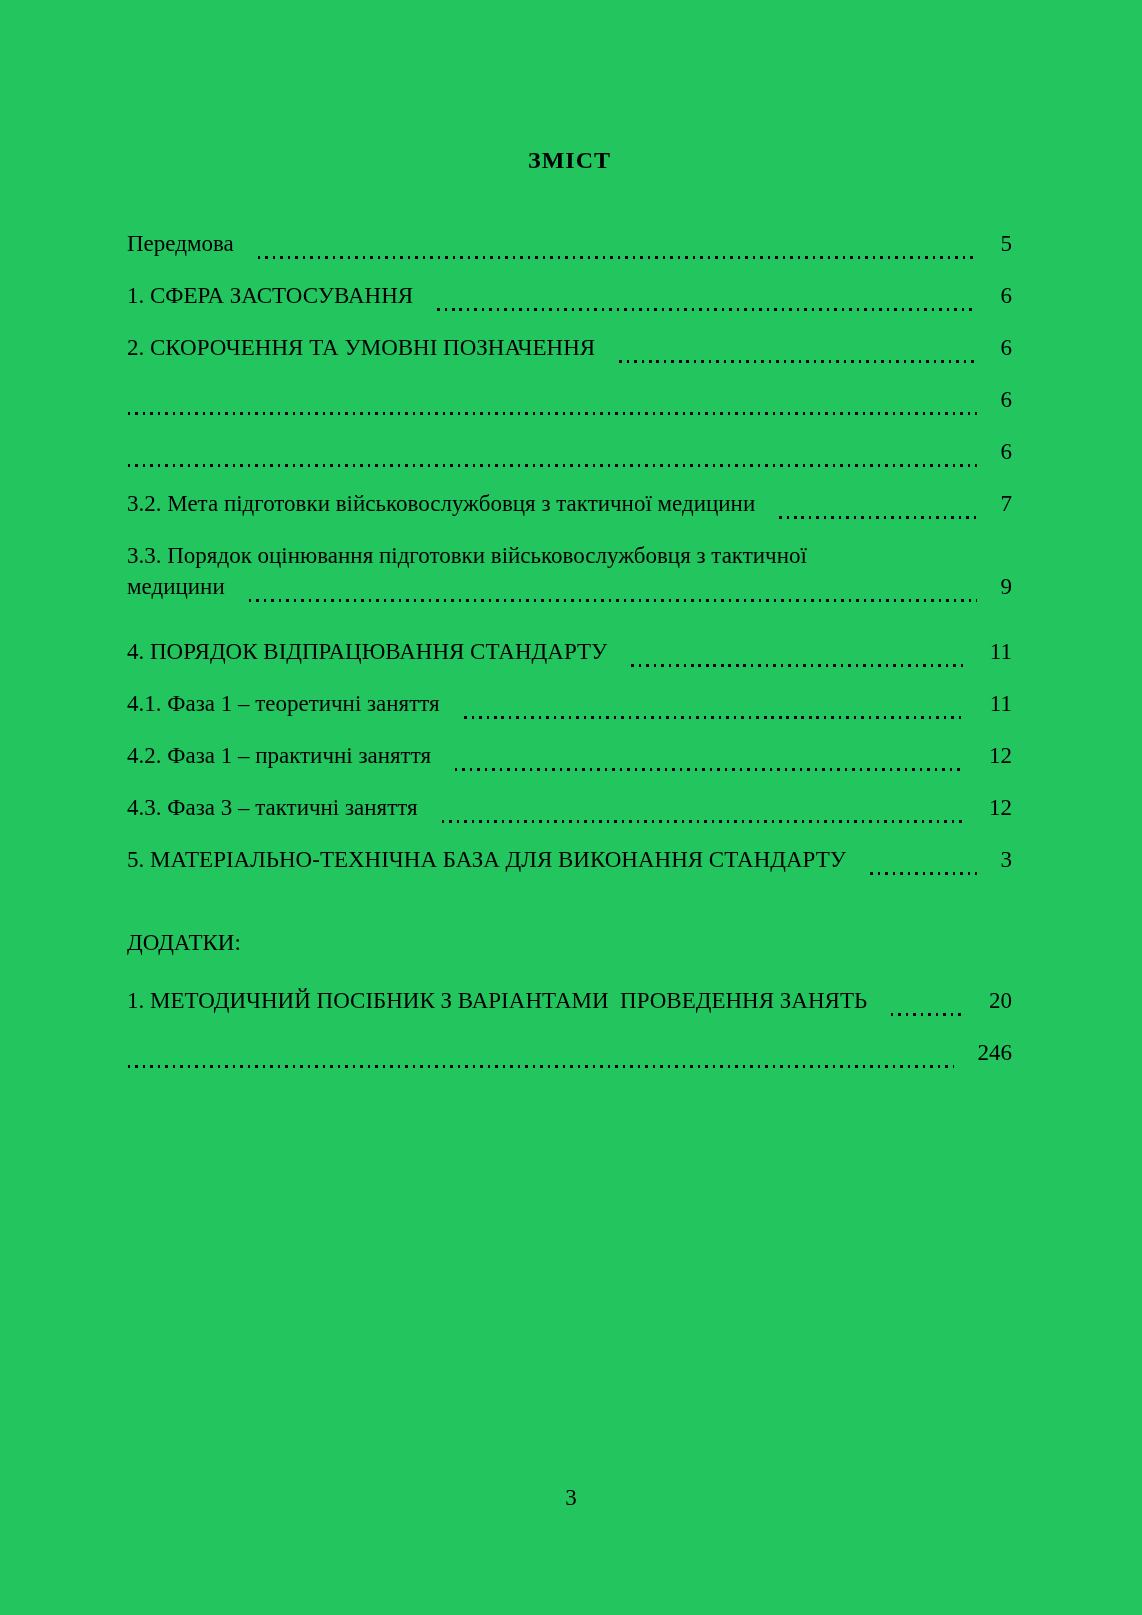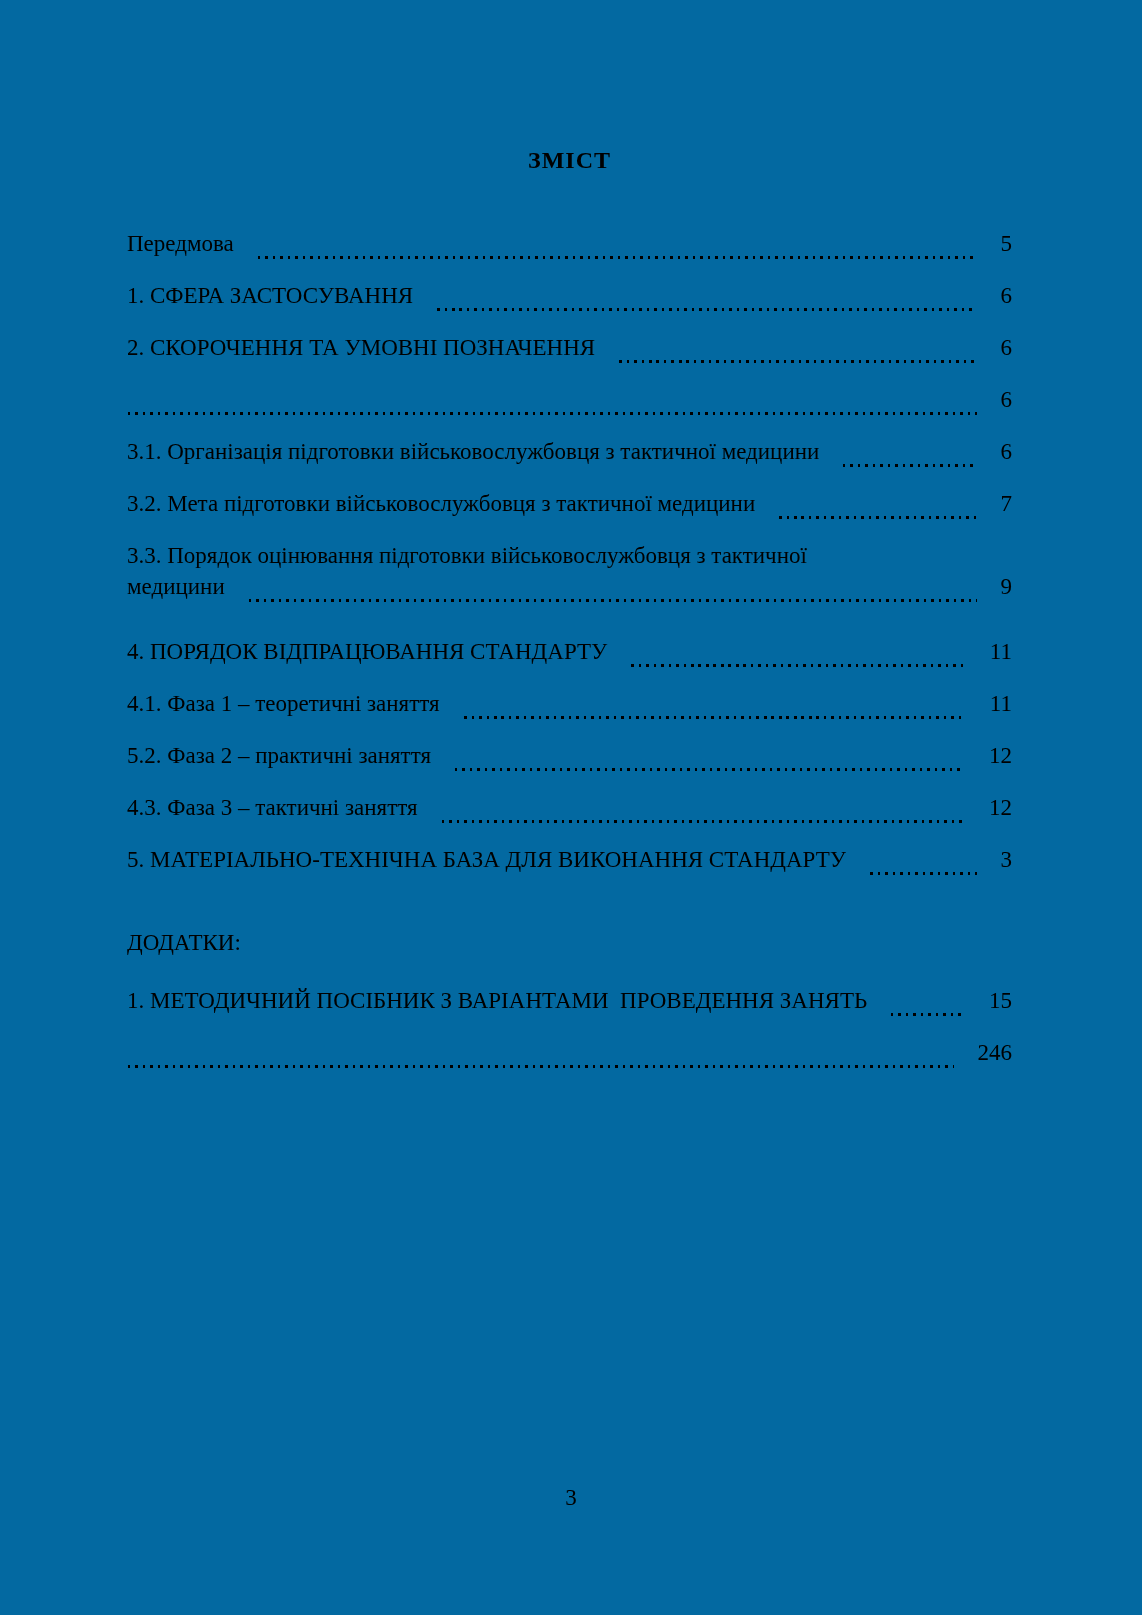--- a/index.html
+++ b/index.html
@@ -4,21 +4,21 @@
 <style>
   html, body {
     margin: 0;
     padding: 0;
     background: #ffffff;
   }
   .page {
     position: relative;
     width: 1142px;
     height: 1615px;
-    background: #0369a1;
+    background: #22c55e;
     color: #000000;
     font-family: "Liberation Serif", serif;
     font-size: 23px;
     overflow: hidden;
   }
   .content {
     position: absolute;
     left: 127px;
     top: 145px;
     width: 885px;
@@ -102,21 +102,20 @@
       <span class="leader"></span>
       <span class="toc-page">6</span>
     </div>
 
     <div class="toc-row">
       <span class="leader"></span>
       <span class="toc-page">6</span>
     </div>
 
     <div class="toc-row">
-      <span class="toc-label">3.1. Організація підготовки військовослужбовця з тактичної медицини</span>
       <span class="leader"></span>
       <span class="toc-page">6</span>
     </div>
 
     <div class="toc-row">
       <span class="toc-label">3.2. Мета підготовки військовослужбовця з тактичної медицини</span>
       <span class="leader"></span>
       <span class="toc-page">7</span>
     </div>
 
@@ -135,21 +134,21 @@
       <span class="toc-page">11</span>
     </div>
 
     <div class="toc-row">
       <span class="toc-label">4.1. Фаза 1 – теоретичні заняття</span>
       <span class="leader"></span>
       <span class="toc-page">11</span>
     </div>
 
     <div class="toc-row">
-      <span class="toc-label">5.2. Фаза 2 – практичні заняття</span>
+      <span class="toc-label">4.2. Фаза 1 – практичні заняття</span>
       <span class="leader"></span>
       <span class="toc-page">12</span>
     </div>
 
     <div class="toc-row">
       <span class="toc-label">4.3. Фаза 3 – тактичні заняття</span>
       <span class="leader"></span>
       <span class="toc-page">12</span>
     </div>
 
@@ -157,21 +156,21 @@
       <span class="toc-label">5. МАТЕРІАЛЬНО-ТЕХНІЧНА БАЗА ДЛЯ ВИКОНАННЯ СТАНДАРТУ</span>
       <span class="leader"></span>
       <span class="toc-page">3</span>
     </div>
 
     <div class="appendix-heading">ДОДАТКИ:</div>
 
     <div class="toc-row">
       <span class="toc-label">1. МЕТОДИЧНИЙ ПОСІБНИК З ВАРІАНТАМИ  ПРОВЕДЕННЯ ЗАНЯТЬ</span>
       <span class="leader"></span>
-      <span class="toc-page">15</span>
+      <span class="toc-page">20</span>
     </div>
 
     <div class="toc-row">
       <span class="leader"></span>
       <span class="toc-page">246</span>
     </div>
 
   </div>
 
   <div class="footer-pagenum">3</div>

